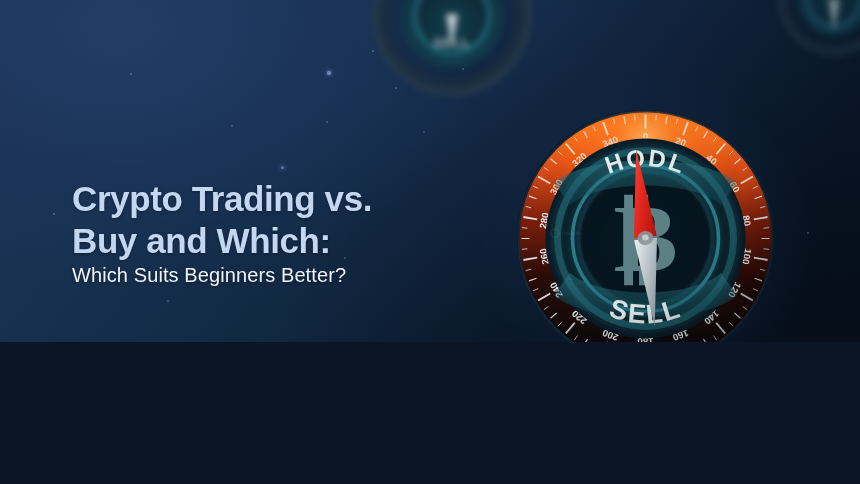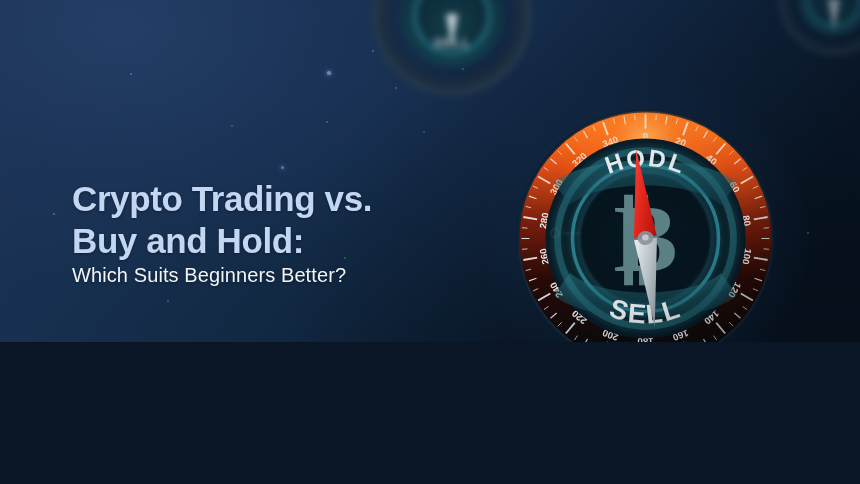--- a/index.html
+++ b/index.html
@@ -204,21 +204,21 @@
       <div class="particle" style="left: 743.7px; top: 407.7px; width: 2.6px; height: 2.6px; opacity: 0.44; background: rgb(154, 166, 232);"></div>
       <div class="particle glow" style="left: 758.5px; top: 349.5px; width: 3px; height: 3px; opacity: 0.55; background: rgb(154, 166, 232);"></div>
       <div class="particle glow" style="left: 784.3px; top: 386.3px; width: 3.4px; height: 3.4px; opacity: 0.65; background: rgb(154, 166, 232);"></div>
       <div class="particle" style="left: 806.8px; top: 231.8px; width: 2.4px; height: 2.4px; opacity: 0.38; background: rgb(154, 166, 232);"></div>
       <div class="particle" style="left: 819.8px; top: 454.8px; width: 2.4px; height: 2.4px; opacity: 0.36; background: rgb(154, 166, 232);"></div>
       <div class="particle" style="left: 61.9px; top: 402.9px; width: 2.2px; height: 2.2px; opacity: 0.3; background: rgb(154, 166, 232);"></div>
     </div>
 
   <div id="headline">
     <span id="title-line-1">Crypto Trading vs.</span>
-    <span id="title-line-2">Buy and Hold:</span>
+    <span id="title-line-2">Buy and Which:</span>
     <span id="subtitle">Which Suits Beginners Better?</span>
   </div>
 
   <div id="compass">
     <div id="compass-glow"></div>
     <svg viewBox="0 0 259 259">
       <defs>
 
         <radialGradient id="gBody" cx="50%" cy="42%" r="62%">
           <stop offset="0%" stop-color="#0d2337"></stop>

